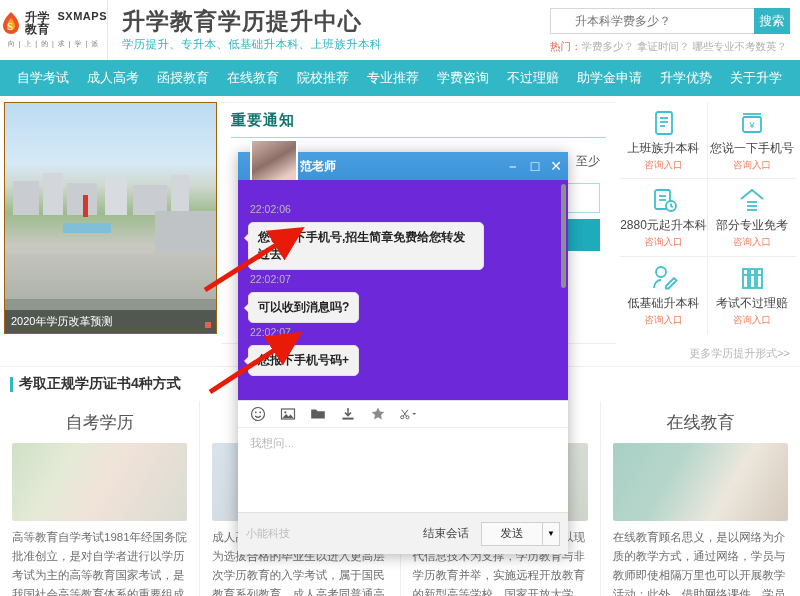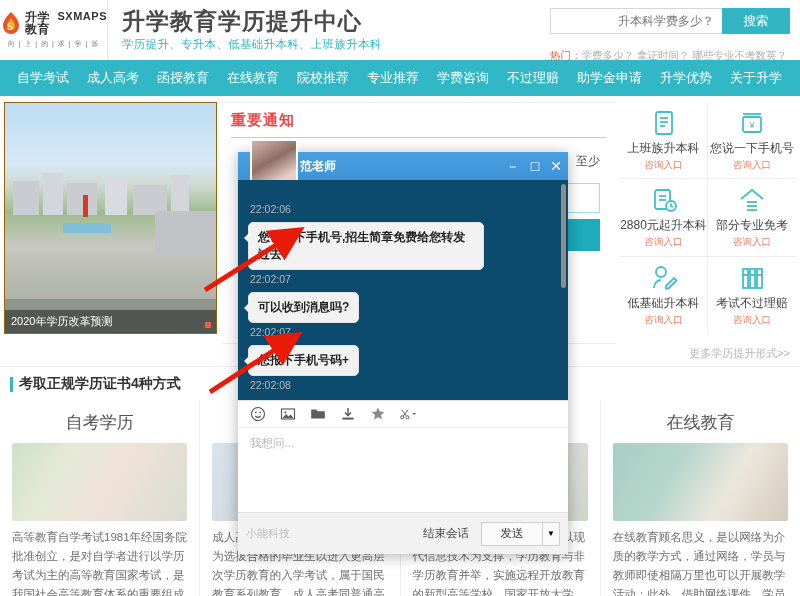--- a/index.html
+++ b/index.html
@@ -19,44 +19,44 @@
   .logo-cn { font-size: 12px; font-weight: bold; color: #333; letter-spacing: .5px; }
   .logo-en { font-size: 11px; font-weight: bold; color: #333; letter-spacing: .5px; font-family: "Liberation Sans", sans-serif; }
   .logo-tag { font-size: 7px; color: #777; margin-top: 4px; letter-spacing: 1px; }
 
   .title-block { padding-left: 14px; display: flex; flex-direction: column; justify-content: center; }
   .site-title { font-size: 23px; font-weight: bold; color: #4a4a4a; letter-spacing: 1px; line-height: 1.15; }
   .site-sub { font-size: 11.5px; color: #2fb8c6; margin-top: 3px; letter-spacing: .3px; }
 
   .search-block { position: absolute; right: 10px; top: 8px; width: 240px; }
   .search-row { display: flex; height: 26px; }
-  .search-input { flex: 1; border: 1px solid #d6d6d6; border-right: none; padding: 0 8px; font-size: 12px; color: #9a9a9a; outline: none; background:#fff; font-family:"Liberation Sans",sans-serif;text-align:right; }
+  .search-input { flex: 1; border: 1px solid #d6d6d6; border-right: none; padding: 0 24px; font-size: 12px; color: #9a9a9a; outline: none; background:#fff; font-family:"Liberation Sans",sans-serif; }
   .search-btn { width: 84px; background: #33b5c4; color: #fff; border: none; font-size: 12.5px; cursor: pointer; font-family:Liberation Sans, sans-serif; }
-  .hot-row { margin-top: 15px; font-size: 10.5px; color: #b0b0b0; white-space: nowrap; }
+  .hot-row { margin-top: 6px; font-size: 10.5px; color: #b0b0b0; white-space: nowrap; }
   .hot-label { color: #e8604c; }
   .hot-item { color: #b0b0b0; margin-right: 3px; }
 
   
   .nav { height: 36px; background: #31b7c6; display: flex; align-items: center; padding: 0 8px; }
   .nav-item { color: #fff; font-size: 13px; padding: 16px 9px; line-height: 36px; cursor: pointer; white-space: nowrap; }
 
   
   .main { display: flex; height: 248px; padding: 6px 4px 0 4px; gap: 4px; position: relative; }
 
   .banner { width: 213px; height: 232px; position: relative; overflow: hidden; border:1px solid #a16207; }
   .bannersky { position:absolute; inset:0; background: linear-gradient(#bcdcf2 0%, #d6e9f6 26%, #cfd8cf 36%, #9dbb8e 48%, #c9c9c2 62%, #b9bcb4 78%, #9aa29a 100%); }
   .bld { position:absolute; background:#c9ccd1; }
   .road { position:absolute; left:0; right:0; }
   .banner-cap { position: absolute; left: 0; bottom: 0; width: 100%; background: rgba(0,0,0,.42); color: #fff; font-size: 11px; padding: 4px 6px; }
   .banner-dots { position:absolute; right:5px; bottom:5px; display:flex; gap:3px; }
   .bdot { width:6px; height:6px; background:rgba(255,255,255,.7); }
   .bdot.on { background:#e8604c; }
 
   .notice { flex: 1; border: 1px solid #eee; border-left:none; border-right:none; padding: 8px 10px; position: relative; min-width:0; }
-  .notice-title { font-size: 15px; font-weight: bold; color: #ef4444; letter-spacing: 1px; }
+  .notice-title { font-size: 15px; font-weight: bold; color: #0f766e; letter-spacing: 1px; }
   .notice-hr { height: 1px; background: #9fd9e2; margin-top: 7px; }
   .notice-text { font-size: 12px; color: #555; margin-top: 12px; line-height: 1.9; }
   .notice-box { margin-top: 10px; width: 112px; height: 30px; border: 1px solid #9fe0ea; }
   .notice-cta { margin-top: 6px; width: 112px; height: 32px; background: #1eabbb; }
 
   .cards { width: 176px; display: grid; grid-template-columns: 1fr 1fr; grid-template-rows: repeat(3, 1fr); height: 232px; }
   .card { border-right: 1px solid #eee; border-bottom: 1px solid #eee; display: flex; flex-direction: column; align-items: center; justify-content: center; gap: 2px; cursor: pointer; }
   .card:nth-child(2n) { border-right: none; }
   .card:nth-child(n+5) { border-bottom: none; }
   .card-ico { width: 30px; height: 30px; color: #3fc0cc; }
@@ -88,21 +88,21 @@
     position: absolute; left: 238px; top: 152px; width: 330px; height: 402px;
     background: #f7f7f7; box-shadow: 0 2px 14px rgba(0,0,0,.3); z-index: 50;
     display: flex; flex-direction: column;
   }
   .chat-bar { height: 28px; background: linear-gradient(#4a9fe0,#3d93d8); display: flex; align-items: center; position: relative; }
   .chat-title { color: #fff; font-size: 12px; font-weight: bold; margin-left: 62px; }
   .chat-ctrls { position: absolute; right: 6px; top: 0; height: 28px; display: flex; align-items: center; gap: 11px; }
   .cbtn { color: #fff; font-size: 14px; cursor: pointer; line-height: 1; }
   .chat-avatar { position: absolute; left: 12px; top: -13px; width: 48px; height: 48px; background: linear-gradient(150deg,#cfb3ab,#8e6f68 45%,#e8cfc4 80%); border: 2px solid #fff; }
 
-  .chat-body { flex: 1; background: #0c4a6e; position: relative; overflow: hidden; padding: 6px 10px 0 10px; }
+  .chat-body { flex: 1; background: #6d28d9; position: relative; overflow: hidden; padding: 6px 10px 0 10px; }
   .msg-row { margin-bottom: 2px; }
   .bubble { display: inline-block; max-width: 236px; background: #f2f2f2; border: 1px solid #e2e2e2; border-radius: 5px; padding: 6px 9px; font-size: 12px; color: #222; font-weight: bold; position: relative; }
   .bubble::before { content: ""; position: absolute; left: -5px; top: 10px; width: 0; height: 0; border-top: 5px solid transparent; border-bottom: 5px solid transparent; border-right: 5px solid #f2f2f2; }
   .msg-time { font-size: 10.5px; color: #b9b9b9; margin: 3px 0 7px 2px; }
   .chat-scroll { position: absolute; right: 2px; top: 4px; width: 5px; height: 104px; background: #8e8e8e; border-radius: 3px; }
 
   .chat-tools { height: 28px; border-top: 1px solid #e0e0e0; border-bottom: 1px solid #eee; background: #fff; display: flex; align-items: center; gap: 14px; padding: 0 12px; }
   .tool { width: 16px; height: 16px; color: #5d5d5d; cursor: pointer; display:flex; align-items:center; }
   .chat-input { height: 84px; background: #fff; padding: 8px 12px; font-size: 11.5px; color: #b5b5b5; }
   .chat-foot { height: 42px; background: #f2f2f2; border-top: 1px solid #e2e2e2; display: flex; align-items: center; padding: 4px 8px; }
@@ -327,21 +327,20 @@
       <span class="bubble">您说一下手机号,招生简章免费给您转发过去</span>
     </div>
     <div class="msg-time">22:02:07</div>
     <div class="msg-row">
       <span class="bubble">可以收到消息吗?</span>
     </div>
     <div class="msg-time">22:02:07</div>
     <div class="msg-row">
       <span class="bubble">您报下手机号码+</span>
     </div>
-    <div class="msg-time">22:02:08</div>
     <div class="chat-scroll"></div>
   </div>
 
   <div class="chat-tools">
     <span class="tool">
       <svg viewBox="0 0 16 16" width="16" height="16" fill="none" stroke="#5d5d5d" stroke-width="1.2">
           <circle cx="8" cy="8" r="6.5"></circle>
           <circle cx="5.8" cy="6.4" r=".9" fill="#5d5d5d" stroke="none"></circle>
           <circle cx="10.2" cy="6.4" r=".9" fill="#5d5d5d" stroke="none"></circle>
           <path d="M5.2 10c1.7 1.6 3.9 1.6 5.6 0"></path>

